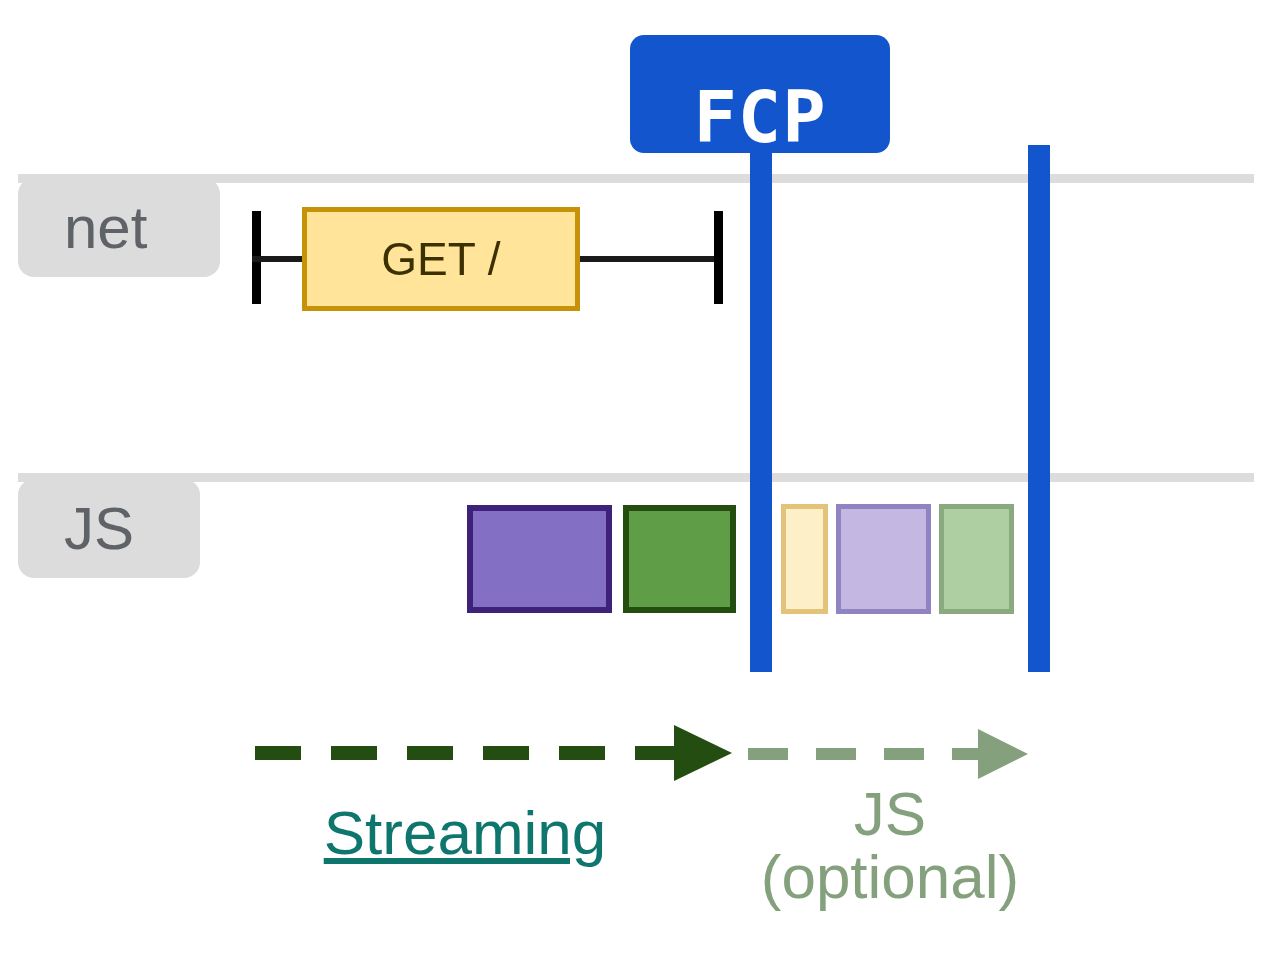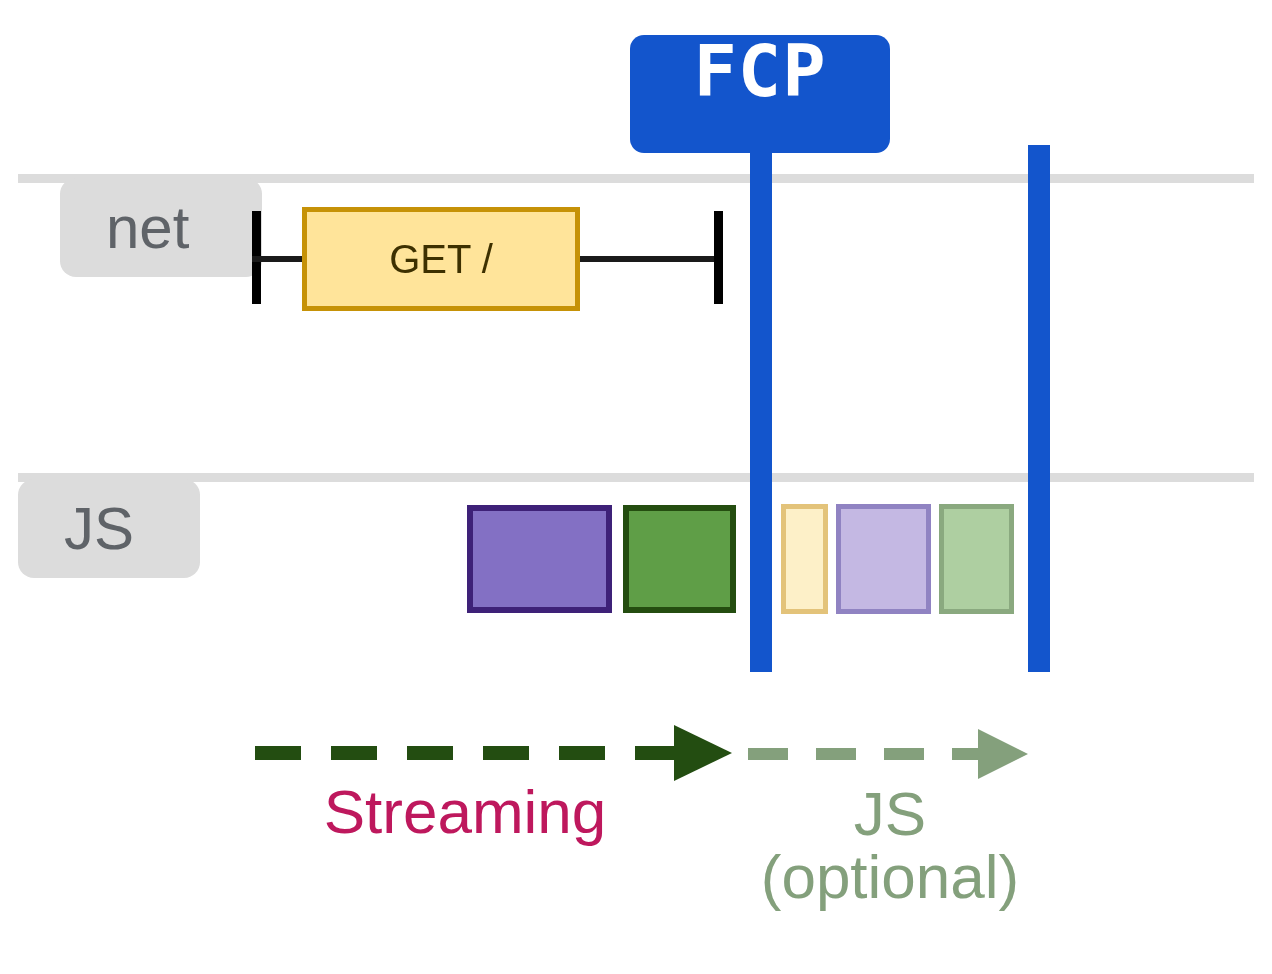--- a/index.html
+++ b/index.html
@@ -17,21 +17,21 @@
     background: #ffffff;
     overflow: hidden;
   }
 
   
   .marker-badge {
     position: absolute;
     background: #1355cc;
     border-radius: 14px;
     display: flex;
-    align-items: flex-start;
+    align-items: flex-end;
     justify-content: center;
     color: #ffffff;
     font-family: "DejaVu Sans Mono", "Liberation Mono", monospace;
     font-weight: bold;
     font-size: 72px;
     letter-spacing: 1px;
     line-height: 1;
   }
   .marker-stem {
     position: absolute;
@@ -70,21 +70,21 @@
   }
   .req-box {
     position: absolute;
     background: #ffe49a;
     border: 5px solid #c69207;
     box-sizing: border-box;
     display: flex;
     align-items: center;
     justify-content: center;
     color: #3d3000;
-    font-size: 40px;
+    font-size: 46px;
     line-height: 1;
   }
 
   
   .js-block {
     position: absolute;
     box-sizing: border-box;
     border-style: solid;
   }
 
@@ -108,21 +108,21 @@
     line-height: 1.02;
     white-space: pre-line;
   }
 </style>
 </head>
 <body>
 
 <div id="stage">
 
   <div class="track-line" style="left:18px; top:174px; width:1236px;"></div>
-  <div class="track-label" style="left:18px; top:178px; width:202px; height:99px;margin-left:42px;">
+  <div class="track-label" style="left:18px; top:178px; width:202px; height:99px;">
     <span>net</span>
   </div>
 
   <div class="tick" style="left:252px; top:211px; height:93px;"></div>
   <div class="net-connector" style="left:252px; top:256px; width:55px;"></div>
   <div class="net-connector" style="left:576px; top:256px; width:145px;"></div>
   <div class="tick" style="left:714px; top:211px; height:93px;"></div>
   <div class="req-box" style="left:302px; top:207px; width:278px; height:104px;">
     <span>GET /</span>
   </div>
@@ -143,21 +143,21 @@
     <span>FCP</span>
   </div>
 
   <div class="marker-stem" style="left:1028px; top:145px; width:22px; height:527px;"></div>
 
   <div class="arrow-wrap" style="left:255px; top:746px; width:420px; height:14px;">
     <div class="arrow-dash" style="left:0; width:420px;
                 background-image: repeating-linear-gradient(to right, #234d11 0, #234d11 46px, rgba(0,0,0,0) 46px, rgba(0,0,0,0) 76px);"></div>
   </div>
   <div class="arrow-head" style="left:674px; top:725px; border-left:58px solid #234d11;"></div>
-  <div class="phase-label" style="left:250px; top:780px; width:430px; color:#be185d;">Streaming</div>
+  <div class="phase-label" style="left:250px; top:801px; width:430px; color:#0f766e;text-decoration:underline;">Streaming</div>
 
   <div class="arrow-wrap" style="left:748px; top:748px; width:232px; height:12px;">
     <div class="arrow-dash" style="left:0; width:232px; height:12px;
                 background-image: repeating-linear-gradient(to right, #84a07c 0, #84a07c 40px, rgba(0,0,0,0) 40px, rgba(0,0,0,0) 68px);"></div>
   </div>
   <div class="arrow-head" style="left:978px; top:729px; border-left:50px solid #84a07c; border-top-width:25px; border-bottom-width:25px;"></div>
   <div class="phase-label" style="left:740px; top:782px; width:300px; color:#84a07c;">JS
 (optional)</div>
 
 </div>

